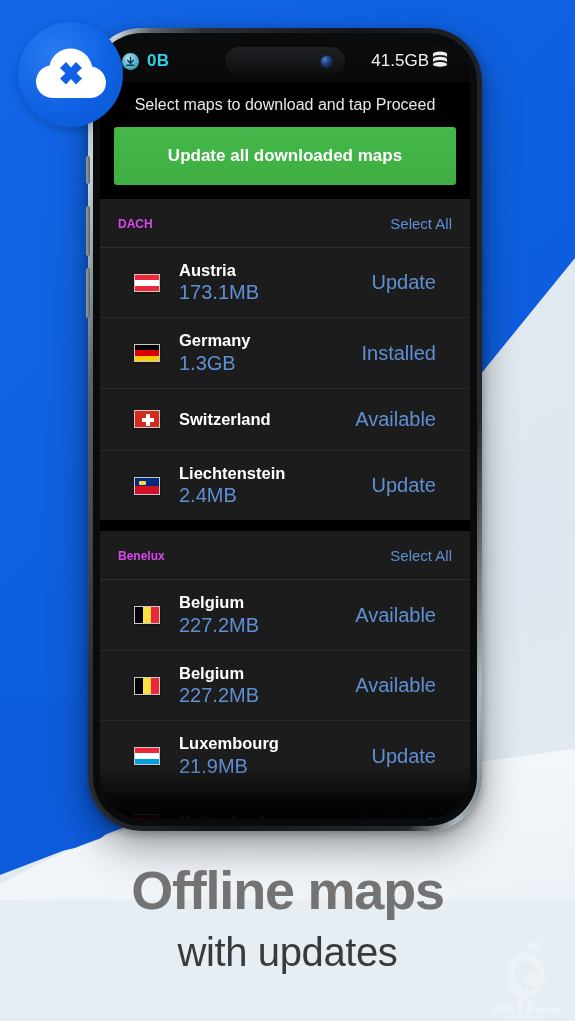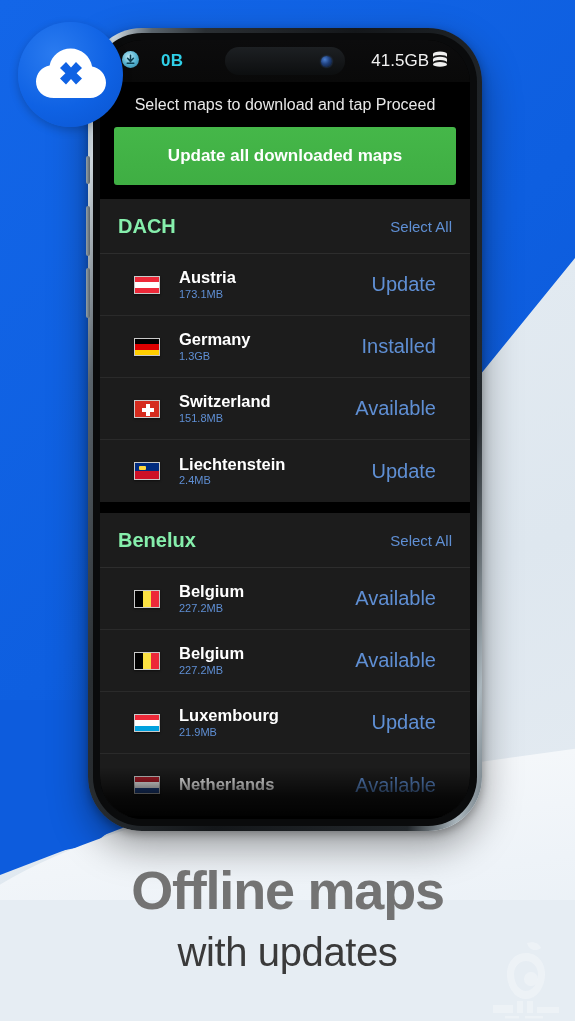--- a/index.html
+++ b/index.html
@@ -75,21 +75,21 @@
     background:linear-gradient(90deg,#93a0a8,#59636a);
     z-index:3;
   }
 
   
   #status-bar {
     height:42px; display:flex; align-items:center;
     padding:0 22px; position:relative;
     background:linear-gradient(180deg,#0c0c0d 0%,#090909 100%);
   }
-  #dl-group { display:flex; gap:22px; z-index:2; }
+  #dl-group { display:flex; align-items:center; gap:8px; z-index:2; }
   #dl-icon {
     width:17px; height:17px; border-radius:50%;
     background:radial-gradient(circle at 40% 35%,#bfe9f5 0%,#57b6d4 50%,#2c7f9c 100%);
     display:flex; align-items:center; justify-content:center;
   }
   #dl-bytes { color:#2fd0e8; font-size:17px; font-weight:600; letter-spacing:.3px; }
   #notch {
     position:absolute; left:50%; top:7px; transform:translateX(-50%);
     width:120px; height:28px; border-radius:15px;
     background:linear-gradient(180deg,#1d2023 0%,#141618 55%,#0c0e0f 100%);
@@ -118,36 +118,36 @@
     color:#fff; font-size:17px; font-weight:bold;
     display:flex; align-items:center; justify-content:center;
     cursor:pointer;
   }
   #list { margin-top:14px; }
   .card { background:#1c1c1c; margin-bottom:11px; }
   .section-head {
     display:flex; align-items:center; justify-content:space-between;
     padding:16px 18px 15px; border-bottom:1px solid #2d2d2d;
   }
-  .section-title { color:#86efac; font-size:20px; font-weight:bold; }
+  .section-title { color:#d946ef; font-size:12px; font-weight:bold; }
   .select-all { color:#5f8fd4; font-size:15px; cursor:pointer; }
   .row {
     display:flex; align-items:center;
     padding:13px 34px; border-bottom:1px solid #2a2a2a;
     min-height:62px;
   }
   .row:last-child { border-bottom:none; }
   .flag {
     width:26px; height:18px; margin-right:19px; flex:0 0 auto;
     border:1px solid #c9c9c9; position:relative; overflow:hidden;
     box-shadow:0 1px 2px rgba(0,0,0,.5);
   }
   .row-text { flex:1 1 auto; min-width:0; }
   .country { color:#fff; font-size:16.5px; font-weight:bold; line-height:1.18; }
-  .size { color:#5f8fd4; font-size:11px; line-height:1.2; }
+  .size { color:#5f8fd4; font-size:20px; line-height:1.2; }
   .status { color:#5f8fd4; font-size:20px; margin-left:10px; white-space:nowrap; cursor:pointer; }
   #fade {
     position:absolute; left:0; bottom:0; width:100%; height:52px;
     background:linear-gradient(180deg,rgba(0,0,0,0) 0%,rgba(0,0,0,.72) 58%,rgba(0,0,0,.96) 100%);
     pointer-events:none;
   }
 
   
   #caption { position:absolute; left:0; top:862px; width:575px; text-align:center; z-index:30; }
   #caption-line1 {
@@ -248,21 +248,20 @@
                 <span class="status">Installed</span>
               </div>
               <div class="row">
                 <span class="flag">
                   <div style="position:absolute;inset:0;background:#d52b1e"></div>
                   <div style="position:absolute;left:11px;top:3px;width:4px;height:12px;background:#fff"></div>
                   <div style="position:absolute;left:7px;top:7px;width:12px;height:4px;background:#fff"></div>
                 </span>
                 <span class="row-text">
                   <span class="country" style="display:block">Switzerland</span>
-                  <span class="size" style="display:block">151.8MB</span>
                 </span>
                 <span class="status">Available</span>
               </div>
               <div class="row">
                 <span class="flag">
                   <div style="position:absolute;inset:0;background:linear-gradient(180deg,#002b7f 0 50%,#ce1126 50% 100%)"></div>
                   <div style="position:absolute;left:4px;top:3px;width:7px;height:4px;background:#ffd83d;border-radius:1px"></div>
                 </span>
                 <span class="row-text">
                   <span class="country" style="display:block">Liechtenstein</span>

